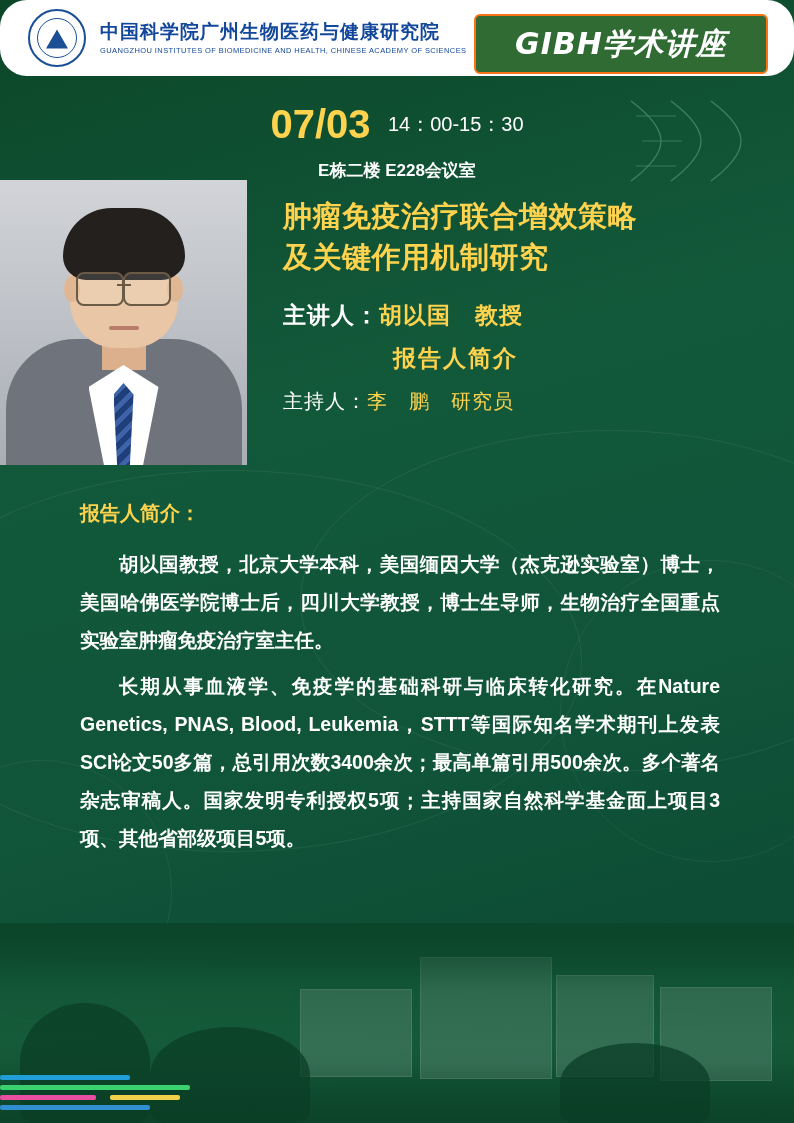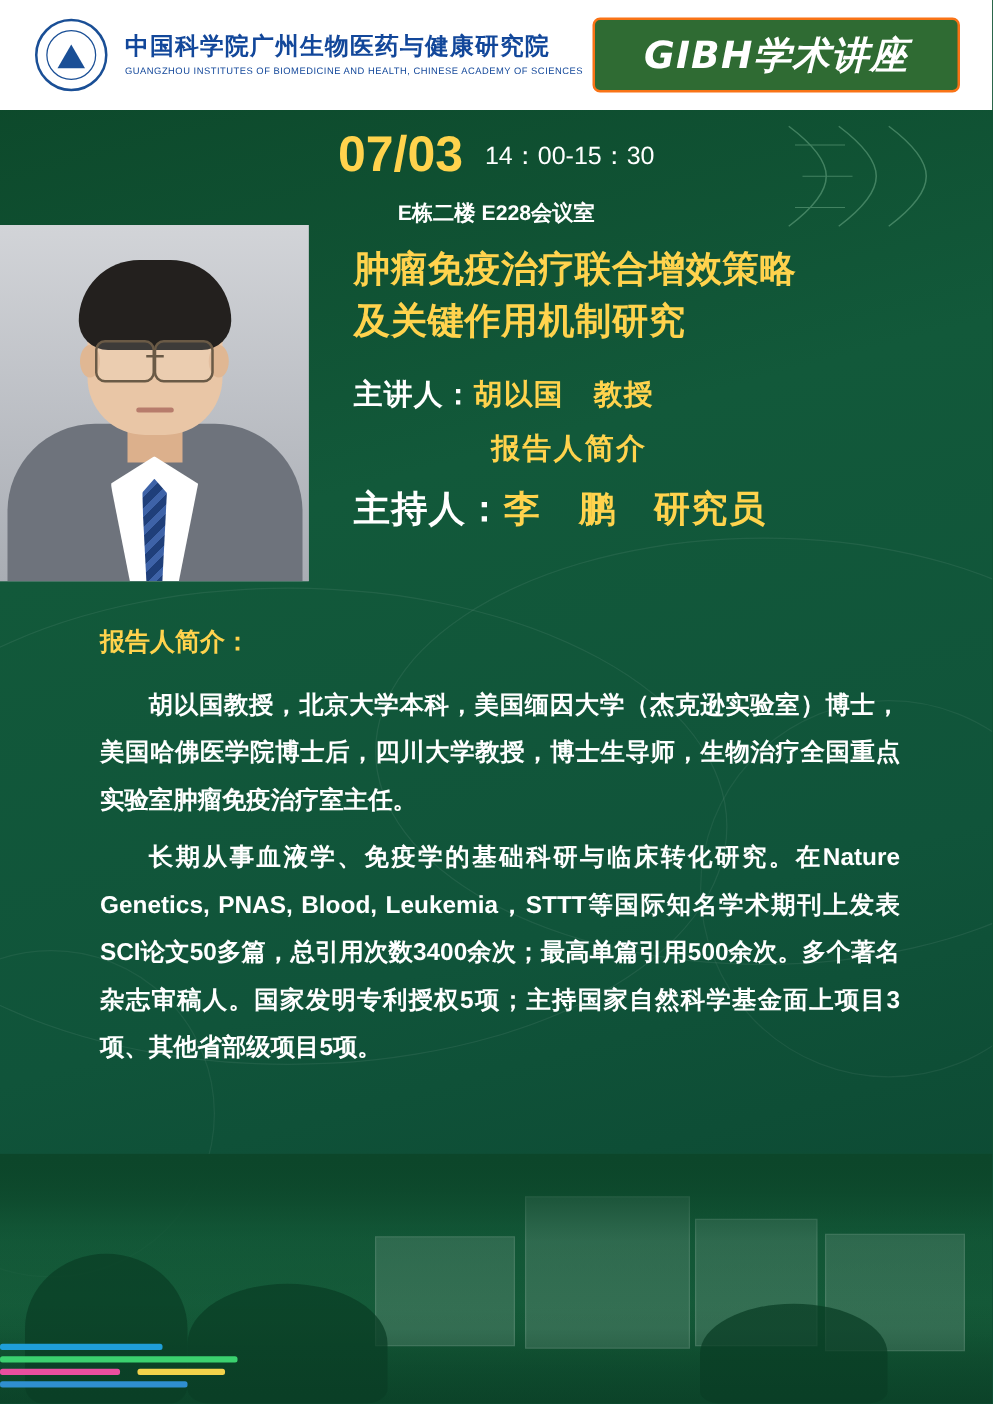--- a/index.html
+++ b/index.html
@@ -34,25 +34,26 @@
     border: 1px solid rgba(255,255,255,0.07);
     border-radius: 50%;
     pointer-events: none;
   }
 
   
   .header {
     position: absolute;
     top: 0; left: 0;
     width: 794px;
-    height: 88px;
+    height: 76px;
     background: #ffffff;
     display: flex;
     align-items: center;
     z-index: 5;
+    border-radius: 27px;
   }
   .logo-wrap {
     display: flex;
     align-items: center;
     margin-left: 28px;
   }
   .logo-mark {
     width: 54px;
     height: 54px;
     border-radius: 50%;
@@ -279,22 +280,22 @@
   .affil-line {
     margin-top: 12px;
     font-size: 23px;
     font-weight: bold;
     color: #ffd34d;
     padding-left: 110px;
     letter-spacing: 2px;
   }
   .host-line {
     margin-top: 14px;
-    font-size: 29px;
-    font-weight: bold;
+    font-size: 20px;
+    font-weight: normal;
     color: #ffffff;
     letter-spacing: 1px;
   }
   .host-line .nm { color: #ffd34d; }
 
   
   .bio {
     position: absolute;
     left: 0; top: 500px;
     width: 794px;

